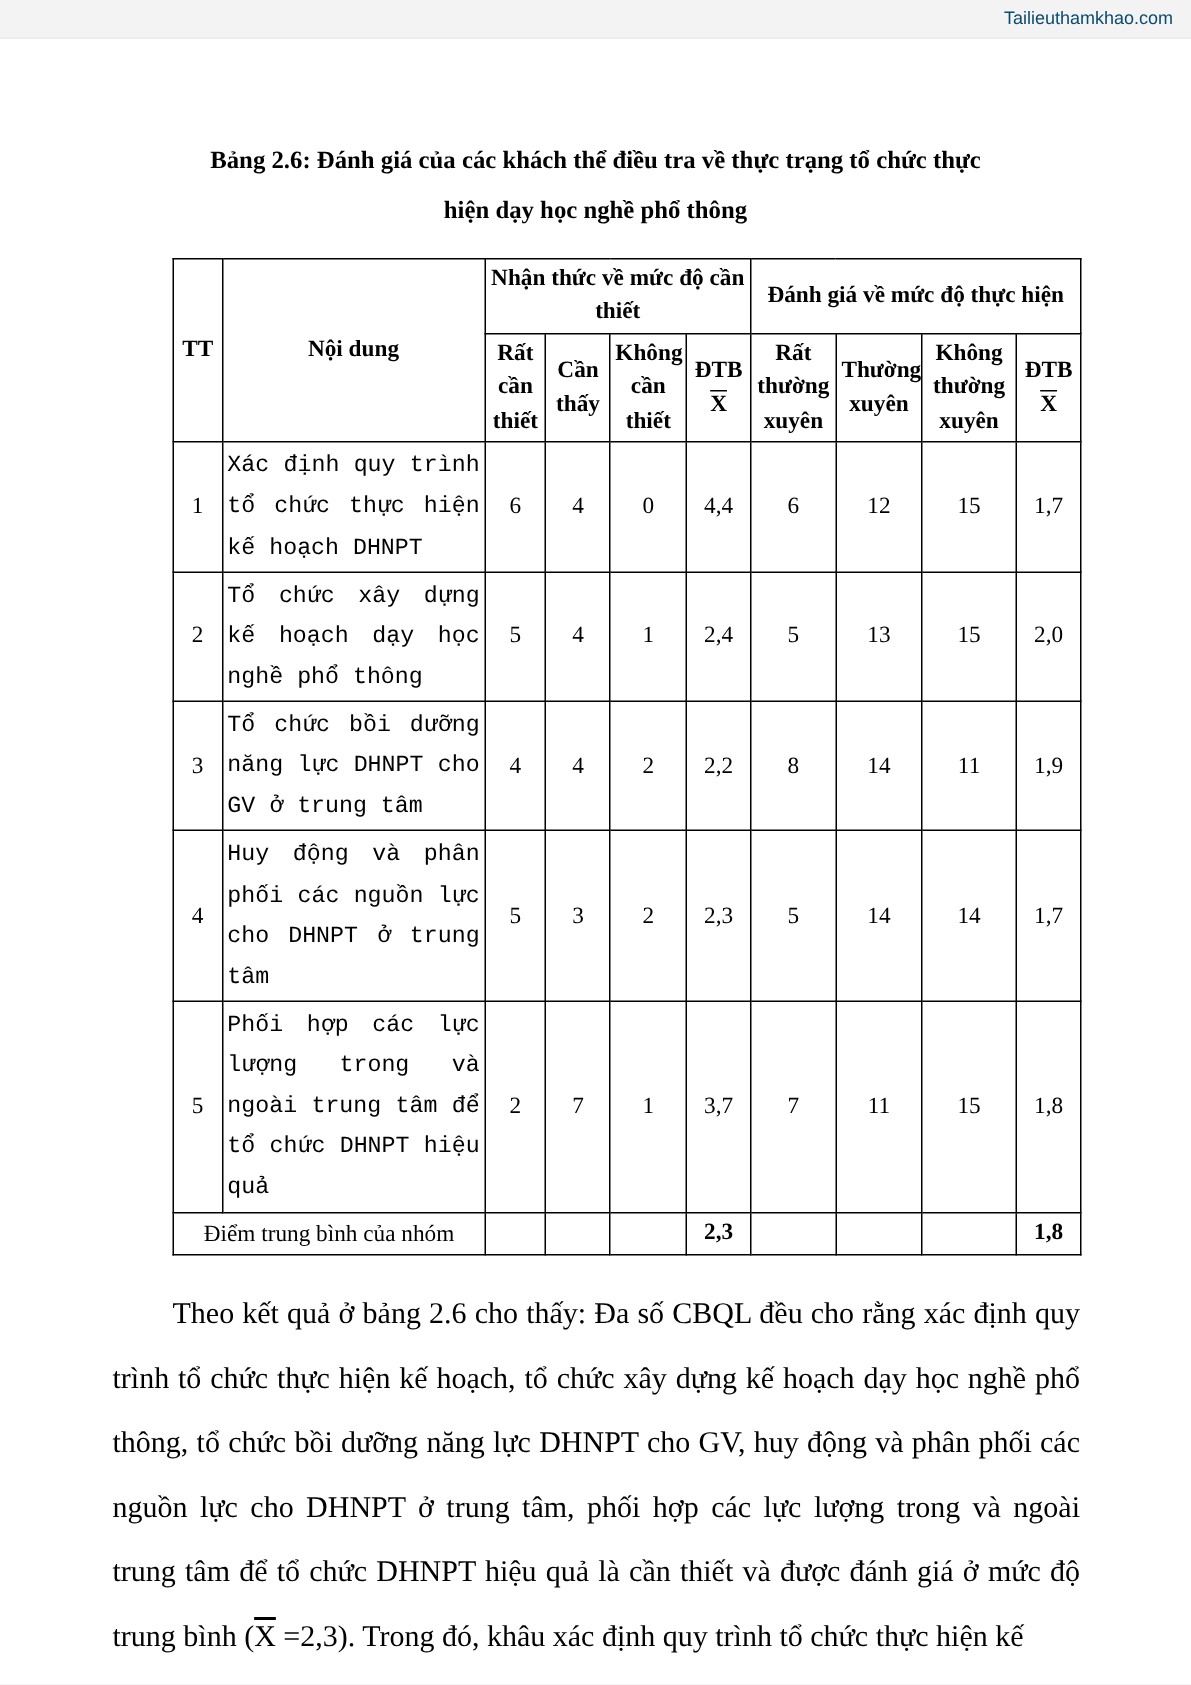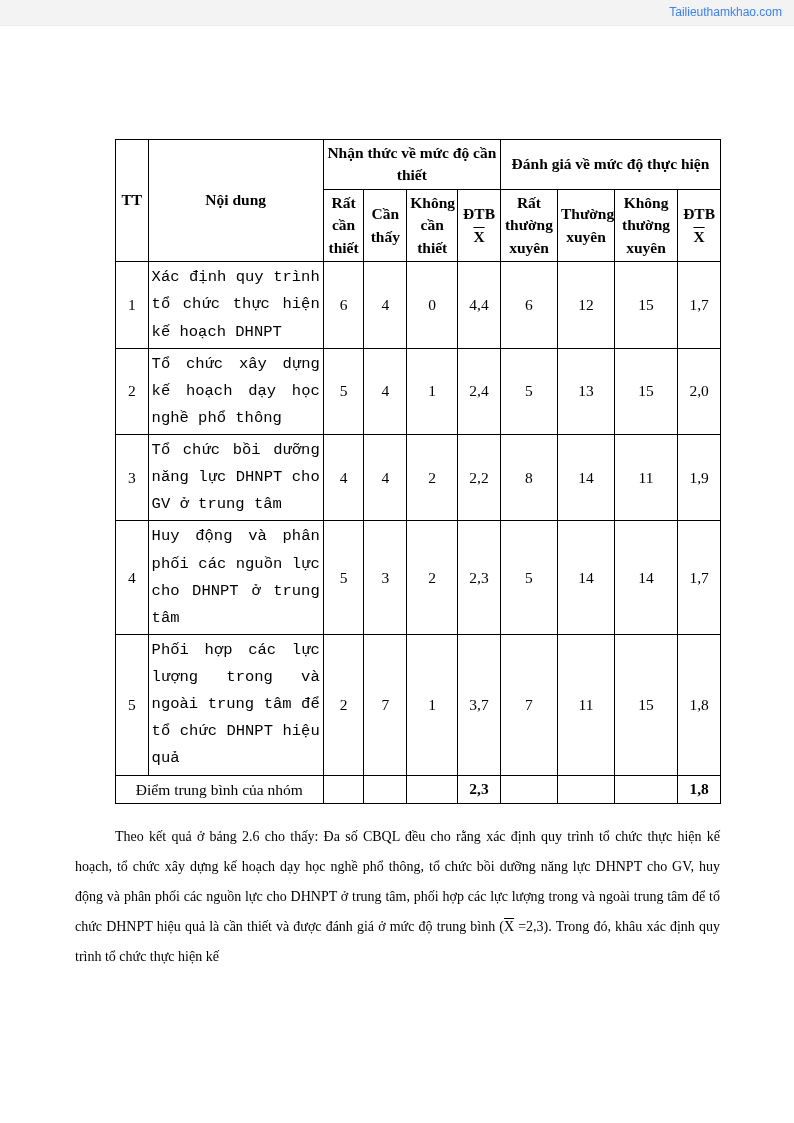--- a/index.html
+++ b/index.html
@@ -24,21 +24,21 @@
     height: 26px;
     background: #f3f3f3;
     border-bottom: 1px solid #ebebeb;
   }
   .watermark {
     position: absolute;
     top: 5px;
     right: 12px;
     font-family: "Liberation Sans", sans-serif;
     font-size: 12px;
-    color: #3b82f6;
+    color: #0c4a6e;
   }
   .title {
     margin: 90px 70px 16px 70px;
     text-align: center;
     font-weight: bold;
     font-size: 16.5px;
     line-height: 2;
   }
   table.main {
     border-collapse: collapse;
@@ -68,21 +68,21 @@
   td.summary-label {
     text-align: center;
     padding: 4px 6px;
     line-height: 1.5;
   }
   .bold { font-weight: bold; }
   .stack { display: block; }
   .xbar { text-decoration: overline; }
   .para {
     margin: 18px 74px 0 75px;
-    font-size: 14px;
+    font-size: 20px;
     line-height: 2.15;
     text-align: justify;
     text-indent: 40px;
   }
   .page-number {
     position: absolute;
     bottom: 62px;
     left: 0;
     width: 100%;
     text-align: center;
@@ -91,21 +91,22 @@
 </style>
 </head>
 <body>
 
 <div class="page">
 
   <div class="top-strip"></div>
   <div class="watermark">Tailieuthamkhao.com</div>
 
   <div class="title">
-    <br>
+    <span>Bảng 2.6: Đánh giá của các khách thể điều tra về thực trạng tổ chức thực</span><br>
+    <span>hiện dạy học nghề phổ thông</span>
   </div>
 
   <table class="main">
     <colgroup>
       <col style="width:32px">
       <col style="width:172px">
       <col style="width:40px">
       <col style="width:42px">
       <col style="width:50px">
       <col style="width:42px">

